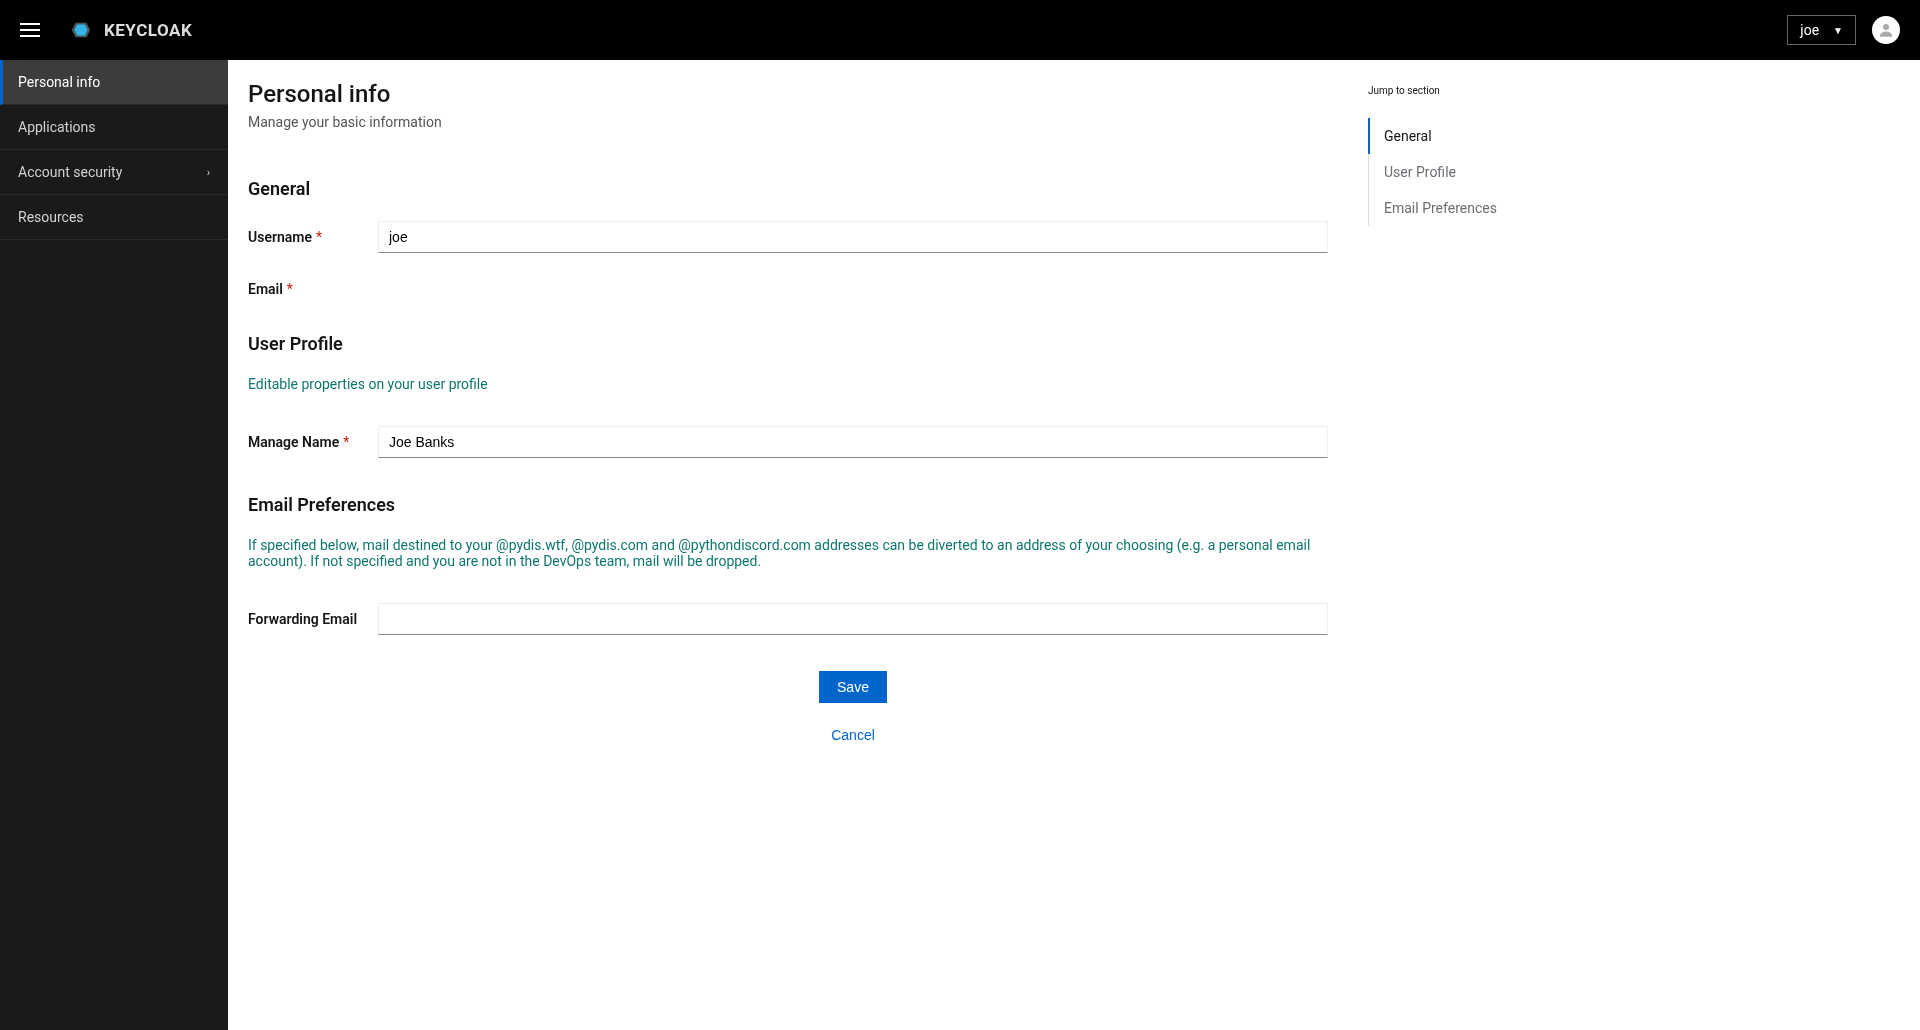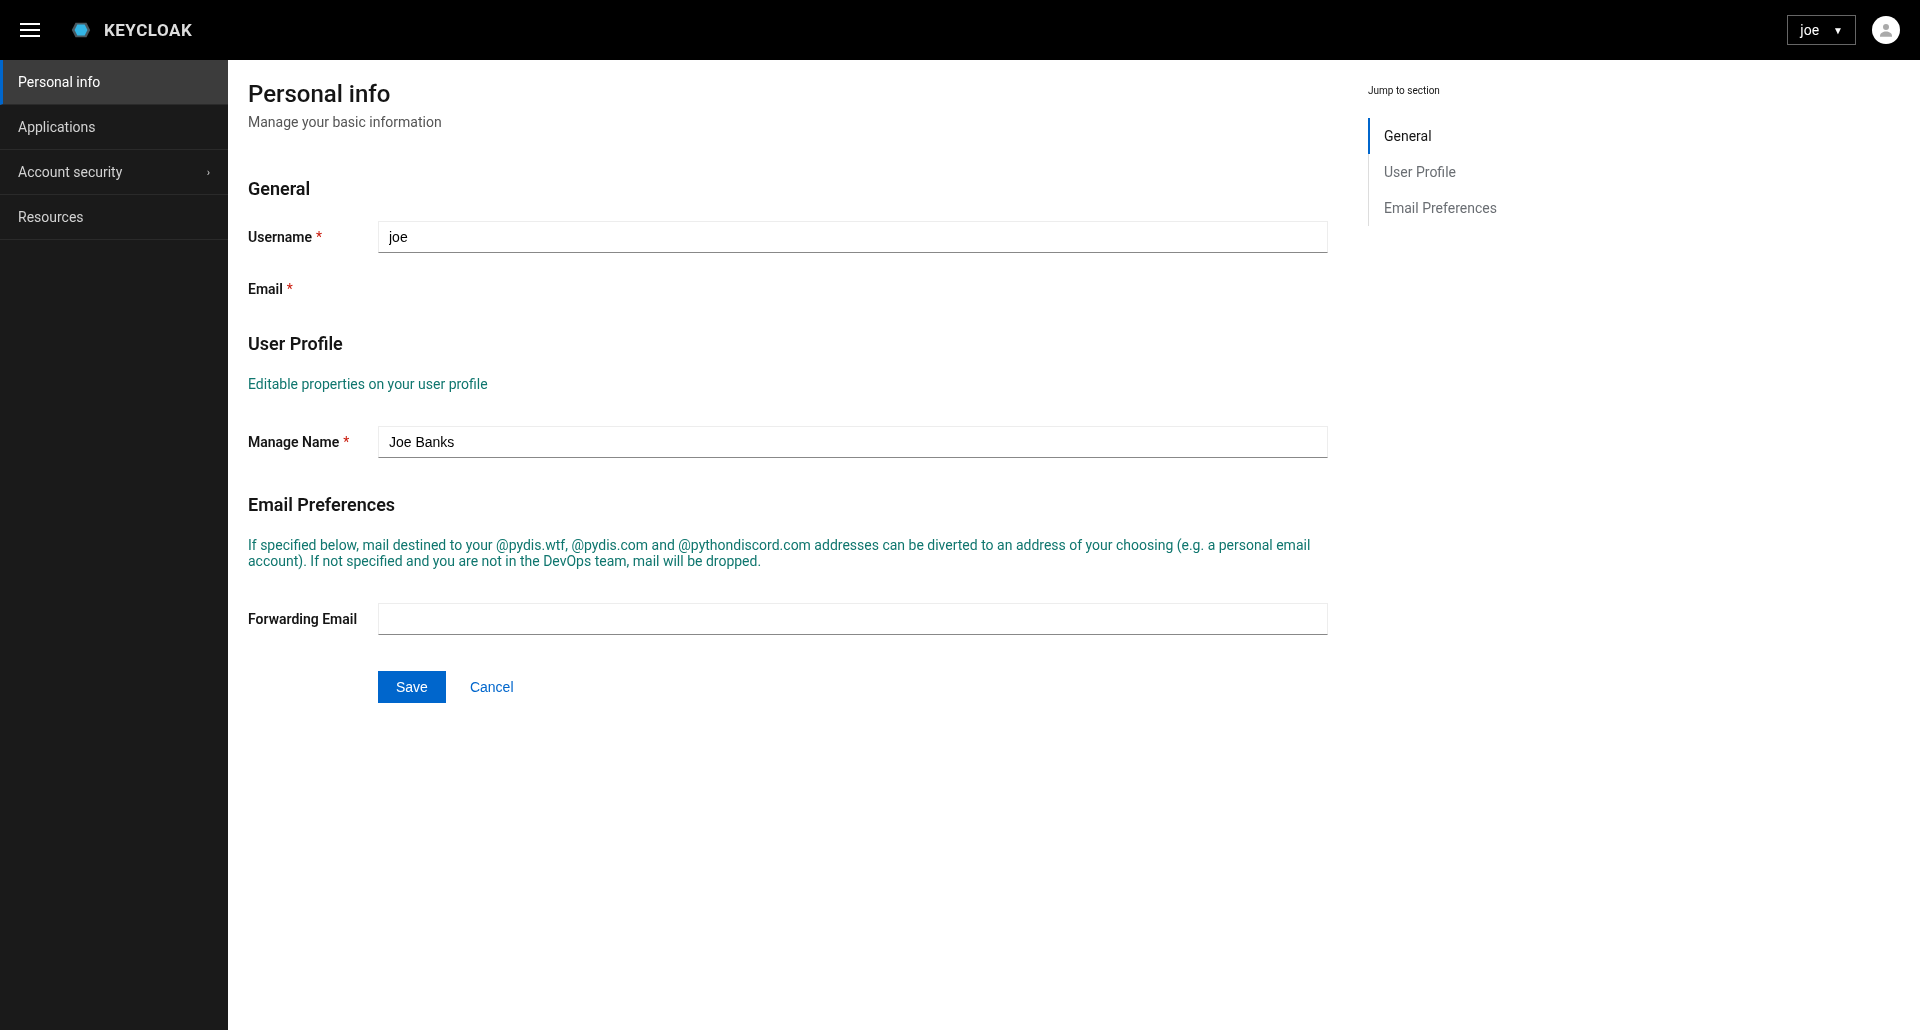--- a/index.html
+++ b/index.html
@@ -36,21 +36,21 @@
 .section-title { font-size: 18px; font-weight: 600; margin-bottom: 22px; }
 .section-desc { color: #0f766e; font-size: 14px; margin-bottom: 34px; }
 
 .form-row { display: flex; align-items: center; margin-bottom: 28px; }
 .form-label { width: 130px; font-weight: 600; font-size: 14px; }
 .form-label .req { color: #c9190b; margin-left: 4px; font-weight: 400; }
 .form-input { flex: 1; padding: 7px 10px; border: 1px solid #ededed; border-bottom: 1px solid #888; font-size: 14px; background: #fff; }
 
 .section { margin-bottom: 36px; }
 
-.actions { margin-left: 130px; display: flex; gap: 24px; align-items: center; }
+.actions { margin-left: 130px; display: flex; gap: 24px; align-items: center; flex-direction: column; }
 .btn-save { background: #0066cc; color: #fff; border: none; padding: 8px 18px; font-size: 14px; cursor: pointer; }
 .btn-cancel { background: none; border: none; color: #0066cc; font-size: 14px; cursor: pointer; }
 
 
 .jumpnav { width: 200px; padding-top: 5px; }
 .jumpnav-title { font-size: 10px; font-weight: 400; margin-bottom: 22px; }
 .jumpnav-list { border-left: 1px solid #ddd; }
 .jumpnav-item { padding: 10px 14px; color: #6a6e73; font-size: 14px; cursor: pointer; border-left: 2px solid transparent; margin-left: -1px; }
 .jumpnav-item.active { color: #151515; border-left: 2px solid #0066cc; }
 </style>

